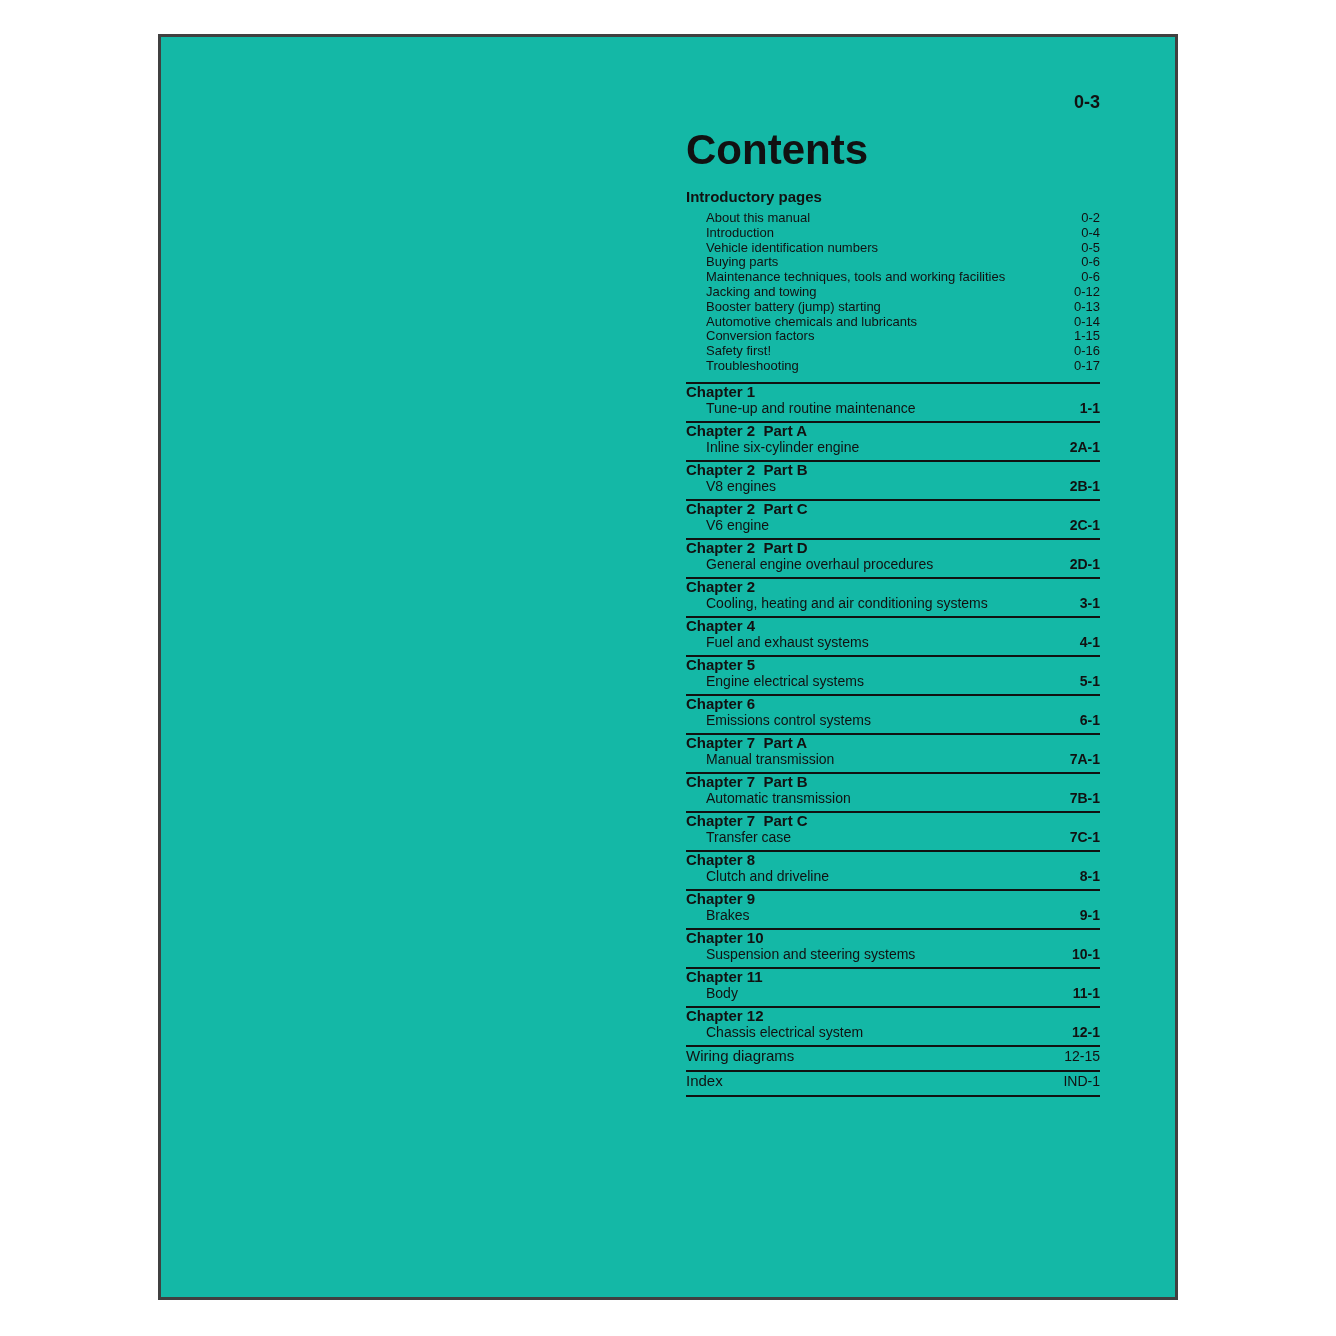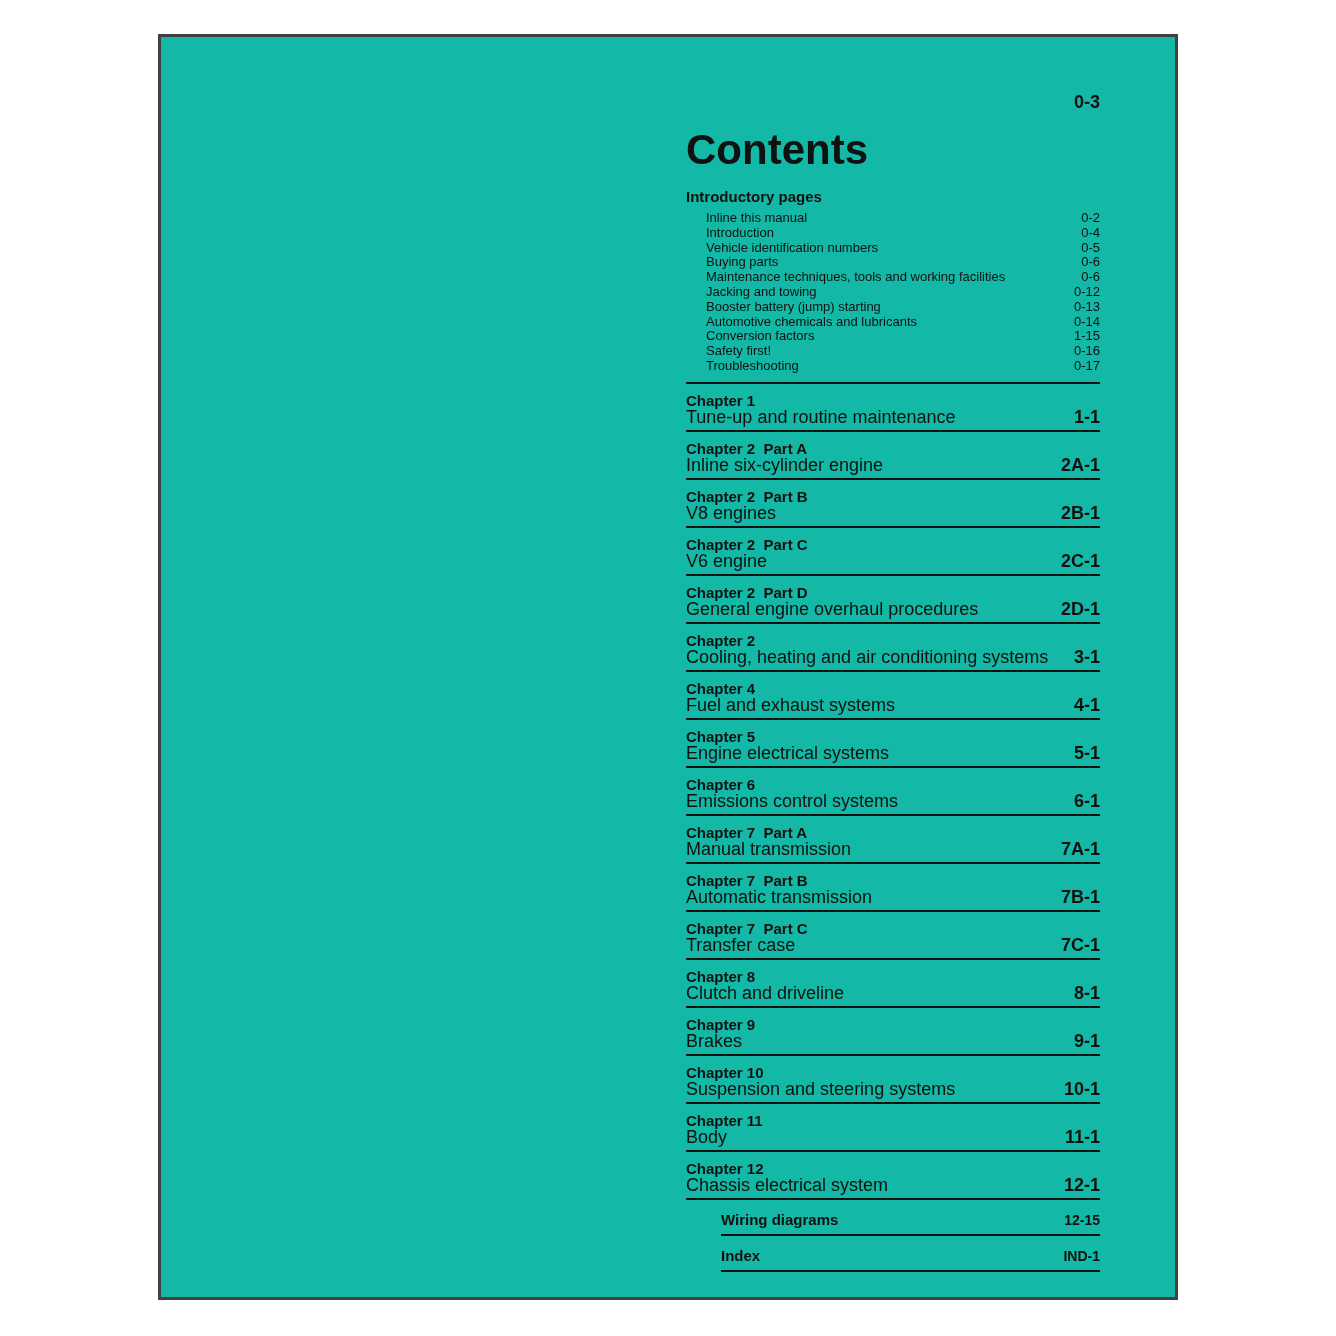--- a/index.html
+++ b/index.html
@@ -45,60 +45,58 @@
   }
   .intro-items { margin-top: 6px; }
   .intro-row {
     display: flex; justify-content: space-between; align-items: baseline;
     font-size: 13px; line-height: 14.8px;
   }
   .intro-row .lbl { padding-left: 20px; }
   .intro-row .pg { text-align: right; white-space: nowrap; }
   .chapter-block {
     border-bottom: 2px solid #111111;
-    padding-top: 9px;
     padding-bottom: 4px;
   }
   .chapter-heading {
     font-size: 15px; font-weight: bold;
     line-height: 16px;
     white-space: pre-wrap;
   }
   .chapter-row {
     display: flex; justify-content: space-between; align-items: baseline;
-    font-size: 18px; line-height: 17px;
+    font-size: 14px; line-height: 17px; margin-left: 20px;
   }
   .chapter-row .pg { font-weight: bold; white-space: nowrap; }
   .footer-row {
     display: flex; justify-content: space-between; align-items: baseline;
     border-bottom: 2px solid #111111;
-    padding-top: 11px;
+    padding-top: 0;
     padding-bottom: 5px;
-    font-weight: bold;
-    margin-left: 35px;
+    font-weight: normal;
   }
   .footer-row .lbl { font-size: 15px; line-height: 17px; }
   .footer-row .pg { font-size: 14px; line-height: 17px; white-space: nowrap; }
 </style>
 </head>
 <body>
 
 <div class="page-sheet">
   <div class="content-col">
 
     <div class="corner-label">0-3</div>
 
     <div class="page-title">Contents</div>
 
     <div class="intro-section">
       <div class="intro-heading">Introductory pages</div>
       <div class="intro-items">
 
           <div class="intro-row">
-            <span class="lbl">Inline this manual</span>
+            <span class="lbl">About this manual</span>
             <span class="pg">0-2</span>
           </div>
 
           <div class="intro-row">
             <span class="lbl">Introduction</span>
             <span class="pg">0-4</span>
           </div>
 
           <div class="intro-row">
             <span class="lbl">Vehicle identification numbers</span>

